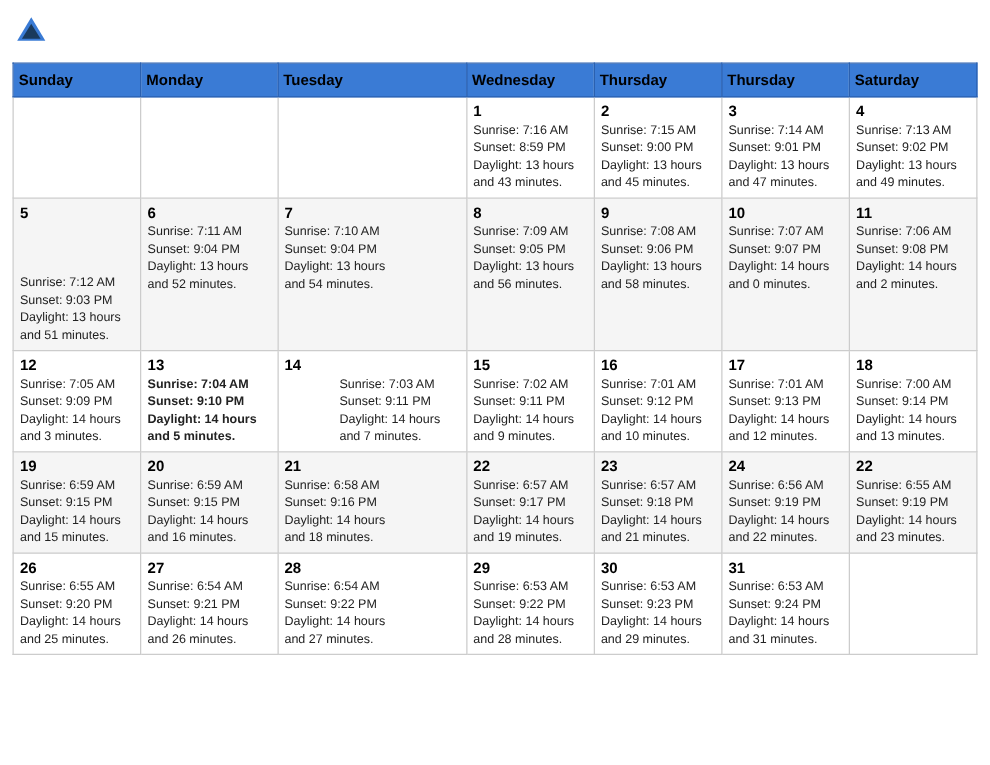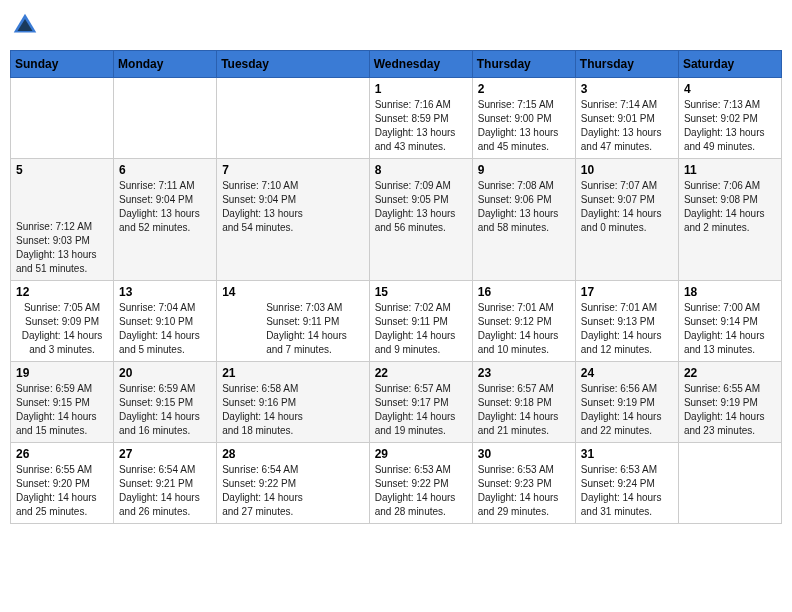--- a/index.html
+++ b/index.html
@@ -198,28 +198,28 @@
           <span class="day-num">11</span>
           <div class="day-info" style="white-space: pre-line;">Sunrise: 7:06 AM
 Sunset: 9:08 PM
 Daylight: 14 hours
 and 2 minutes.</div>
         </td>
       </tr>
       <tr>
         <td>
           <span class="day-num">12</span>
-          <div class="day-info" style="white-space: pre-line; text-align: center;">Sunrise: 7:05 AM
+          <div class="day-info" style="white-space: pre-line;">Sunrise: 7:05 AM
 Sunset: 9:09 PM
 Daylight: 14 hours
 and 3 minutes.</div>
         </td>
         <td>
           <span class="day-num">13</span>
-          <div class="day-info" style="white-space: pre-line;">Sunrise: 7:04 AM
+          <div class="day-info" style="white-space: pre-line; font-weight: bold;">Sunrise: 7:04 AM
 Sunset: 9:10 PM
 Daylight: 14 hours
 and 5 minutes.</div>
         </td>
         <td>
           <span class="day-num">14</span>
           <div class="day-info" style="white-space: pre-line; margin-left: 44px;">Sunrise: 7:03 AM
 Sunset: 9:11 PM
 Daylight: 14 hours
 and 7 minutes.</div>

